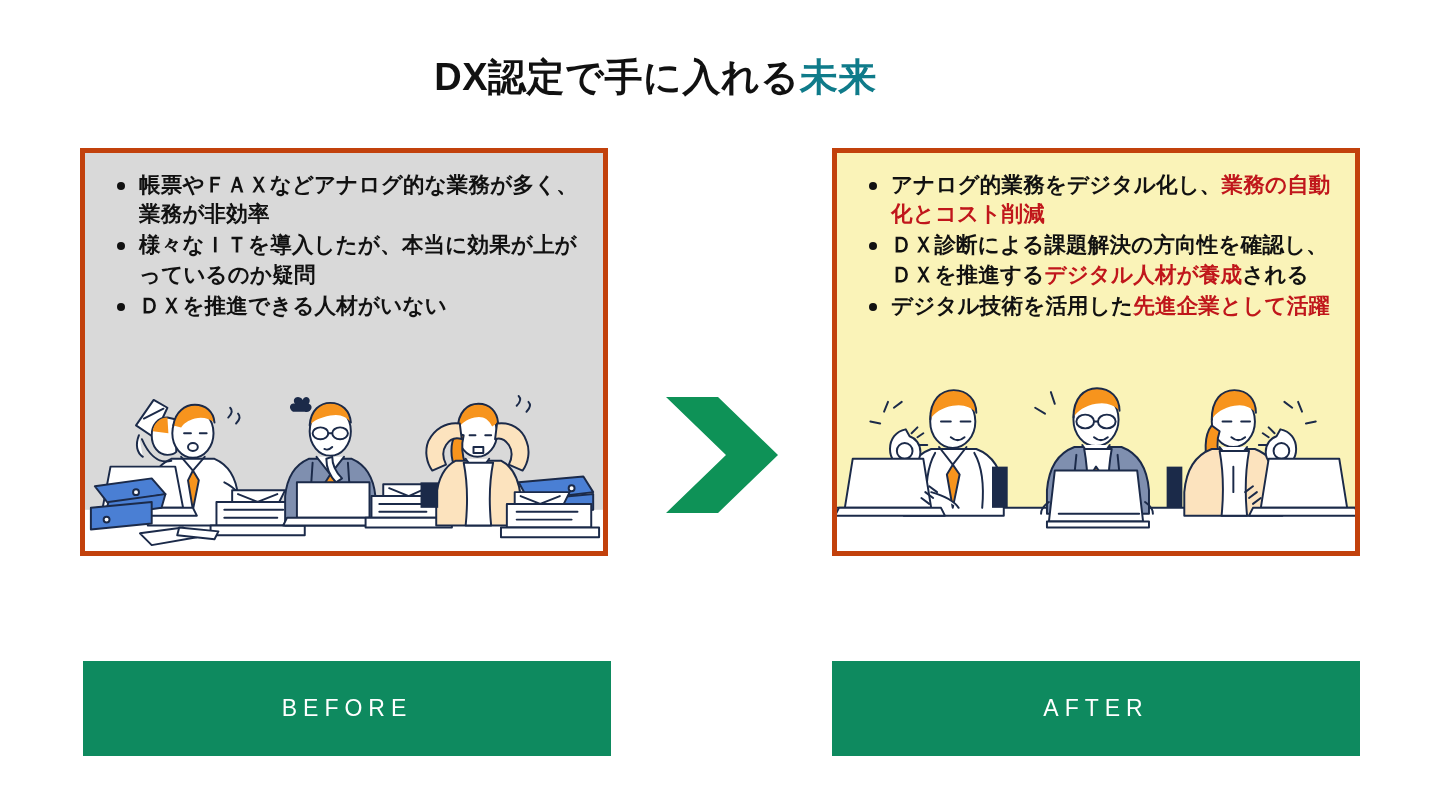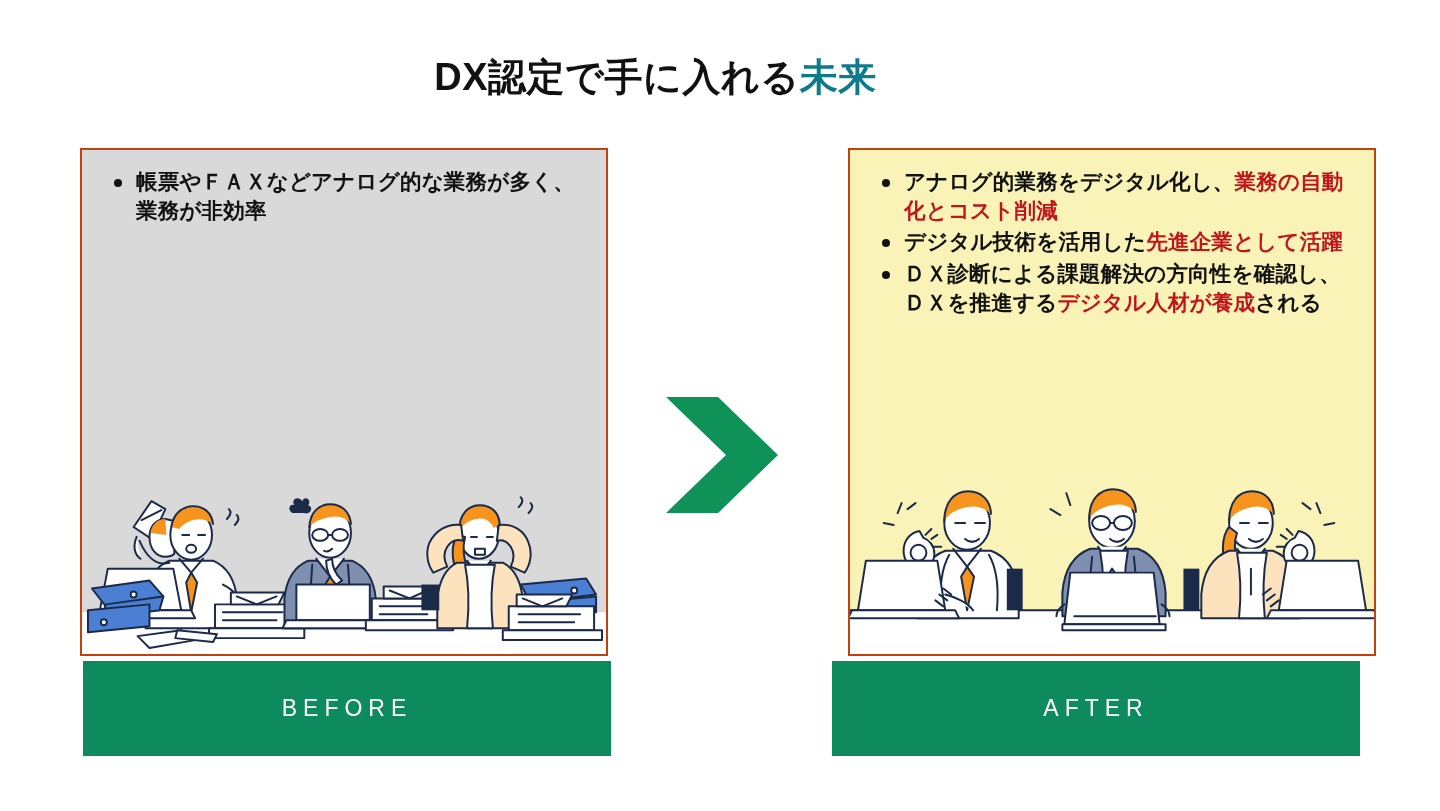--- a/index.html
+++ b/index.html
@@ -29,27 +29,27 @@
     white-space: nowrap;
   }
   .page-title .accent { color: #0F7B8A; }
 
   
   .panel {
     position: absolute;
     width: 528px;
   }
   .panel-before { left: 80px; top: 148px; }
-  .panel-after  { left: 832px; top: 148px; margin-left: 16px; }
+  .panel-after  { left: 832px; top: 148px; }
 
   .panel-box {
     box-sizing: border-box;
-    border: 2px solid #c2410c;
+    border: 5px solid #c2410c;
     width: 100%;
-    height: 508px;
+    height: 408px;
     position: relative;
     overflow: hidden;
   }
   .panel-before .panel-box { background: #D9D9D9; }
   .panel-after  .panel-box { background: #FAF3B8; }
 
   .bullets {
     list-style: none;
     margin: 0;
     padding: 18px 16px 0 28px;
@@ -121,20 +121,22 @@
 <body>
 
 <div class="page-title">
   <span>DX認定で手に入れる</span><span class="accent">未来</span>
 </div>
 
 <div class="panel panel-before">
   <div class="panel-box">
     <ul class="bullets" id="before-bullets">
         <li><span>帳票やＦＡＸなどアナログ的な業務が多く、業務が非効率</span></li>
+        <li><span>様々なＩＴを導入したが、本当に効果が上がっているのか疑問</span></li>
+        <li><span>ＤＸを推進できる人材がいない</span></li>
       </ul>
 
     <div class="illus">
       <svg viewBox="0 0 528 190" preserveAspectRatio="xMidYMax meet" xmlns="http://www.w3.org/2000/svg">
         <g stroke="#1B2A49" stroke-width="2" fill="none" stroke-linejoin="round" stroke-linecap="round">
 
           <rect x="0" y="148" width="528" height="42" fill="#ffffff" stroke="none"></rect>
 
           <path d="M52 62 l18 -26 14 8 -14 30 z" fill="#ffffff"></path>
           <path d="M60 55 l20 -10"></path>
@@ -243,22 +245,22 @@
 <div class="arrow">
   <svg viewBox="0 0 140 140" xmlns="http://www.w3.org/2000/svg">
     <path d="M10 12 L62 12 L122 70 L62 128 L10 128 L70 70 Z" fill="#0E9257"></path>
   </svg>
 </div>
 
 <div class="panel panel-after">
   <div class="panel-box">
     <ul class="bullets" id="after-bullets">
         <li><span>アナログ的業務をデジタル化し、</span><span class="hl">業務の自動化とコスト削減</span></li>
+        <li><span>ＤＸ診断による課題解決の方向性を確認し、ＤＸを推進する</span><span class="hl">デジタル人材が養成</span><span>される</span></li>
         <li><span>デジタル技術を活用した</span><span class="hl">先進企業として活躍</span></li>
-        <li><span>ＤＸ診断による課題解決の方向性を確認し、ＤＸを推進する</span><span class="hl">デジタル人材が養成</span><span>される</span></li>
       </ul>
 
     <div class="illus">
       <svg viewBox="0 0 528 190" preserveAspectRatio="xMidYMax meet" xmlns="http://www.w3.org/2000/svg">
         <g stroke="#1B2A49" stroke-width="2" fill="none" stroke-linejoin="round" stroke-linecap="round">
 
           <rect x="0" y="146" width="528" height="44" fill="#ffffff" stroke="none"></rect>
           <path d="M0 146 l528 0" stroke="#1B2A49"></path>
 
           <ellipse cx="118" cy="58" rx="23" ry="27" fill="#ffffff"></ellipse>

